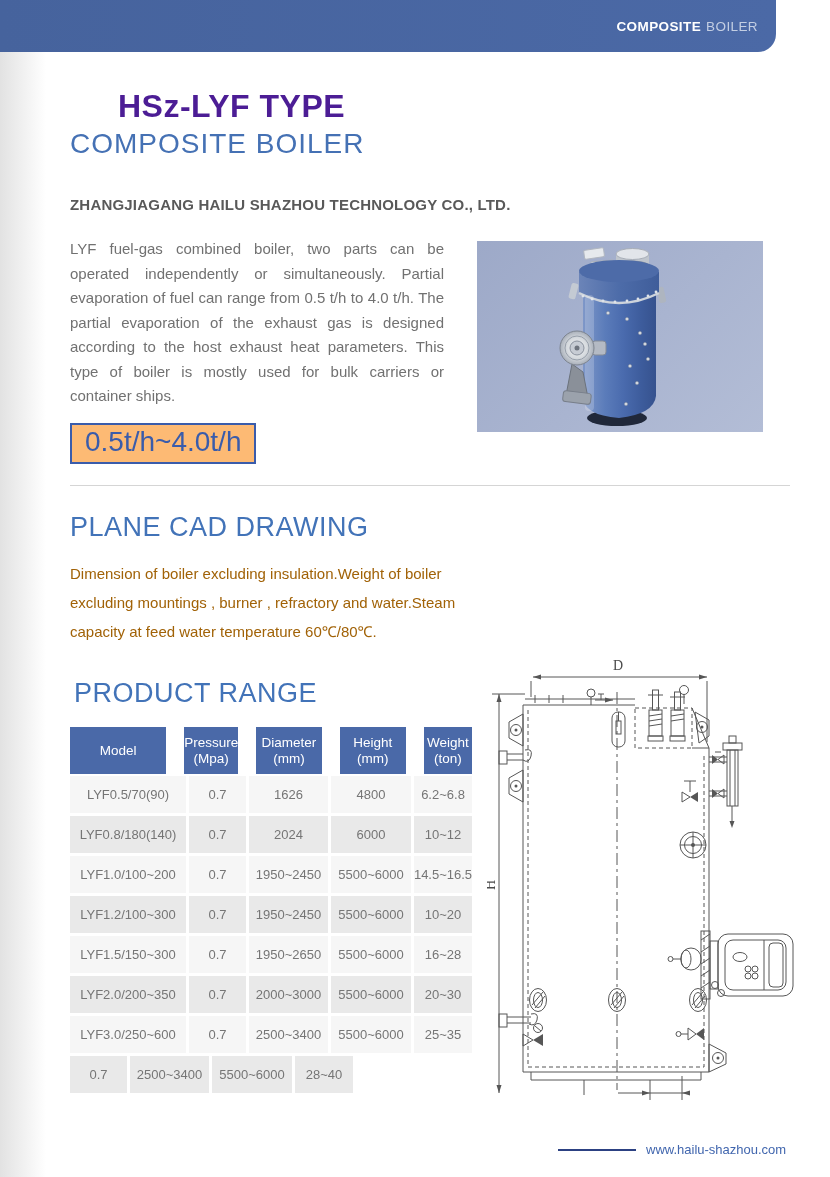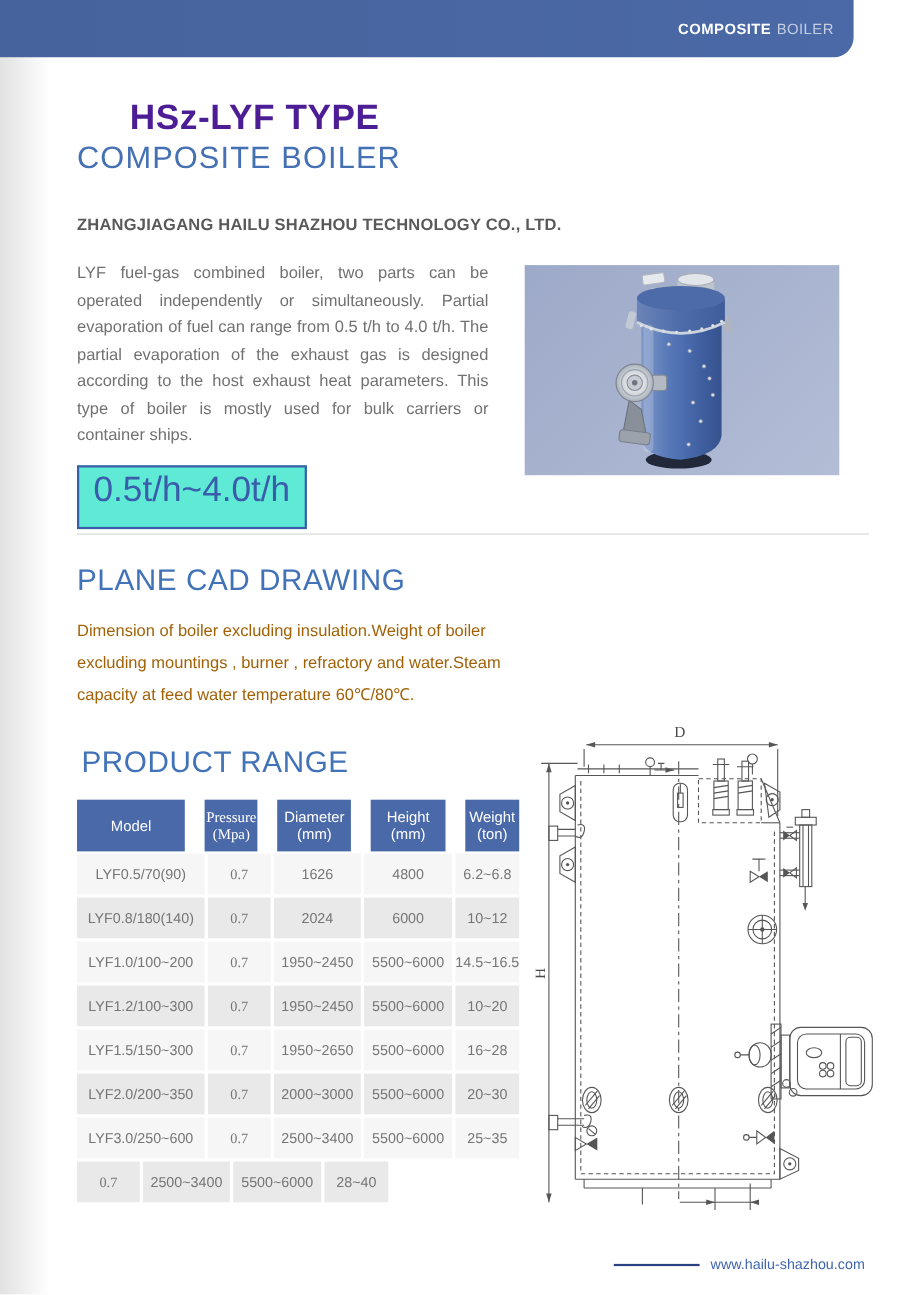--- a/index.html
+++ b/index.html
@@ -14,35 +14,35 @@
   .topbar .b{color:#ffffff;font-weight:bold;font-size:13.5px;letter-spacing:.4px;}
   .topbar .l{color:#c3cee3;font-size:13.5px;margin-left:5px;letter-spacing:.4px;}
   .title{position:absolute;left:70px;top:88px;font-size:32px;font-weight:bold;color:#4c1d95;letter-spacing:.5px;margin-left:48px;}
   .subtitle{position:absolute;left:70px;top:128px;font-size:28px;color:#4571b4;letter-spacing:1px;}
   .company{position:absolute;left:70px;top:196px;font-size:15px;font-weight:bold;color:#595959;letter-spacing:.2px;}
   .desc{position:absolute;left:70px;top:237px;width:374px;font-size:15px;color:#717171;
         line-height:24.5px;text-align:justify;}
   .photo{position:absolute;left:477px;top:241px;width:286px;height:191px;
         background:linear-gradient(135deg,#9da9c8,#a9b4d0 55%,#b3bdd6);}
   .badge{position:absolute;left:70px;top:423px;border:2px solid #3a5cab;color:#3a5cab;
-        font-size:32px;padding:1px 13px 16px;background:#5eead4;}
+        font-size:28px;padding:1px 13px 4px;background:#fdba74;}
   .divider{position:absolute;left:70px;top:485px;width:720px;height:1px;background:#d5d5d5;}
   .h-cad{position:absolute;left:70px;top:512px;font-size:27px;color:#4273b8;letter-spacing:.5px;}
   .cad-desc{position:absolute;left:70px;top:559px;width:402px;font-size:15px;color:#a16207;line-height:29px;}
   .h-range{position:absolute;left:74px;top:678px;font-size:27px;color:#4273b8;letter-spacing:.5px;}
   .table{position:absolute;left:70px;top:727px;width:402px;}
   .thead{display:flex;gap:18px;margin-bottom:2px;border-radius:18px;}
   .th{background:#4a69a8;color:#ffffff;font-size:13.5px;line-height:16px;height:47px;
       display:flex;flex-direction:column;align-items:center;justify-content:center;}
   .tbody{display:flex;flex-direction:column;gap:3px;}
   .tr{display:flex;gap:3px;}
   .td{height:37px;display:flex;align-items:center;justify-content:center;font-size:13px;color:#757575;}
   .tbody .tr:nth-child(odd) .td{background:#f6f6f6;}
   .tbody .tr:nth-child(even) .td{background:#e9e9e9;}
-  .c0{width:116px;}.c1{width:57px;font-family:Liberation Serif, serif;}.c2{width:79px;}.c3{width:80px;}.c4{width:58px;}
+  .c0{width:116px;}.c1{width:57px;}.c2{width:79px;}.c3{width:80px;}.c4{width:58px;}
   .cad{position:absolute;left:487px;top:648px;width:343px;height:467px;}
   .cad svg{width:100%;height:100%;}
   .footer-line{position:absolute;left:558px;top:1149px;width:78px;height:2px;background:#2c4182;}
   .footer-url{position:absolute;left:646px;top:1142px;font-size:13px;color:#4166ae;text-decoration:none;}
   .cadline{stroke:#565656;stroke-width:1;fill:none;}
   .cadfill{fill:#565656;stroke:none;}
   .cadtxt{fill:#4a4a4a;font-family:"Liberation Serif",serif;font-size:14px;}
 </style>
 </head>
 <body>

